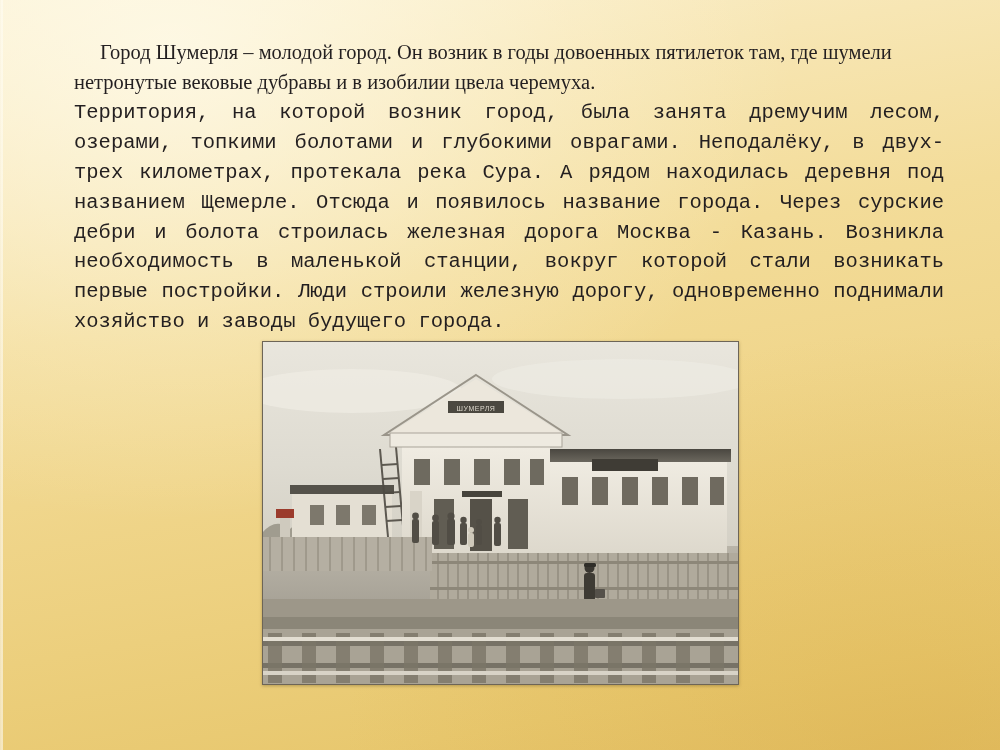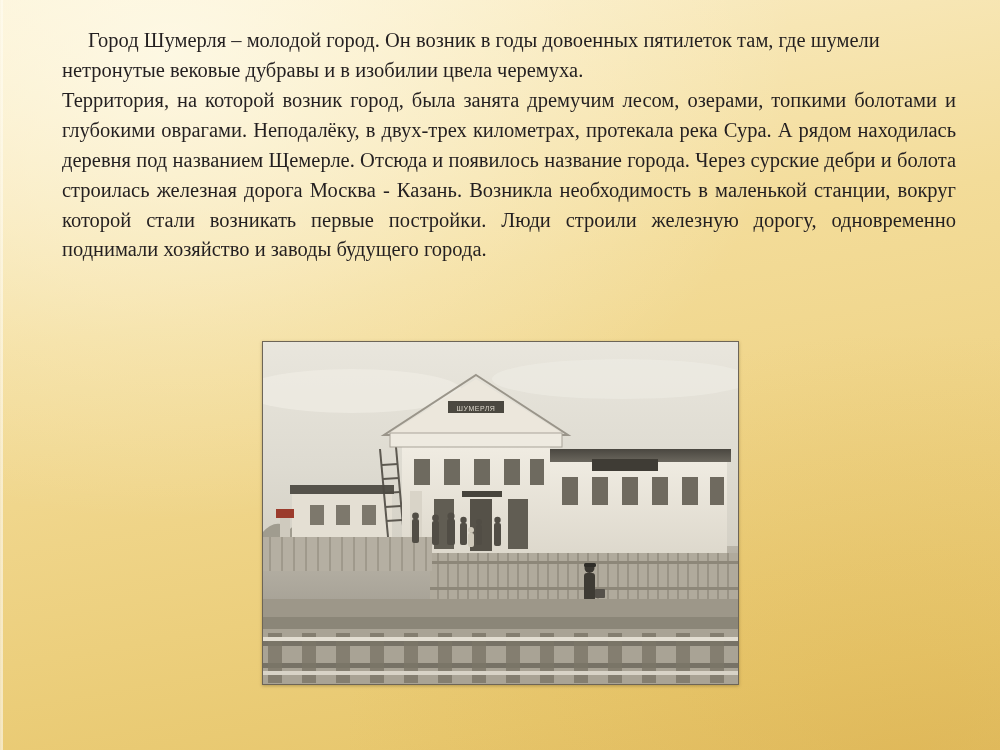--- a/index.html
+++ b/index.html
@@ -69,30 +69,31 @@
     z-index: 3;
     padding: 26px 44px 0 62px;
   }
 
   .body-text {
     color: #231f20;
     font-size: 20.5px;
     line-height: 1.46;
     text-align: justify;
     text-justify: inter-word;
-    margin: 0;
+    margin: 12px;
   }
   .body-text .para-first {
     display: block;
     text-indent: 26px;
     text-align: left;
   }
   .body-text .para-second {
     display: block;
     text-indent: 0;
+    font-family: Liberation Mono, monospace;
   }
 
   .photo-wrap {
     position: absolute;
     left: 262px;
     top: 341px;
     width: 477px;
     height: 344px;
     z-index: 4;
     box-shadow: 0 1px 3px rgba(80,60,20,0.35);

